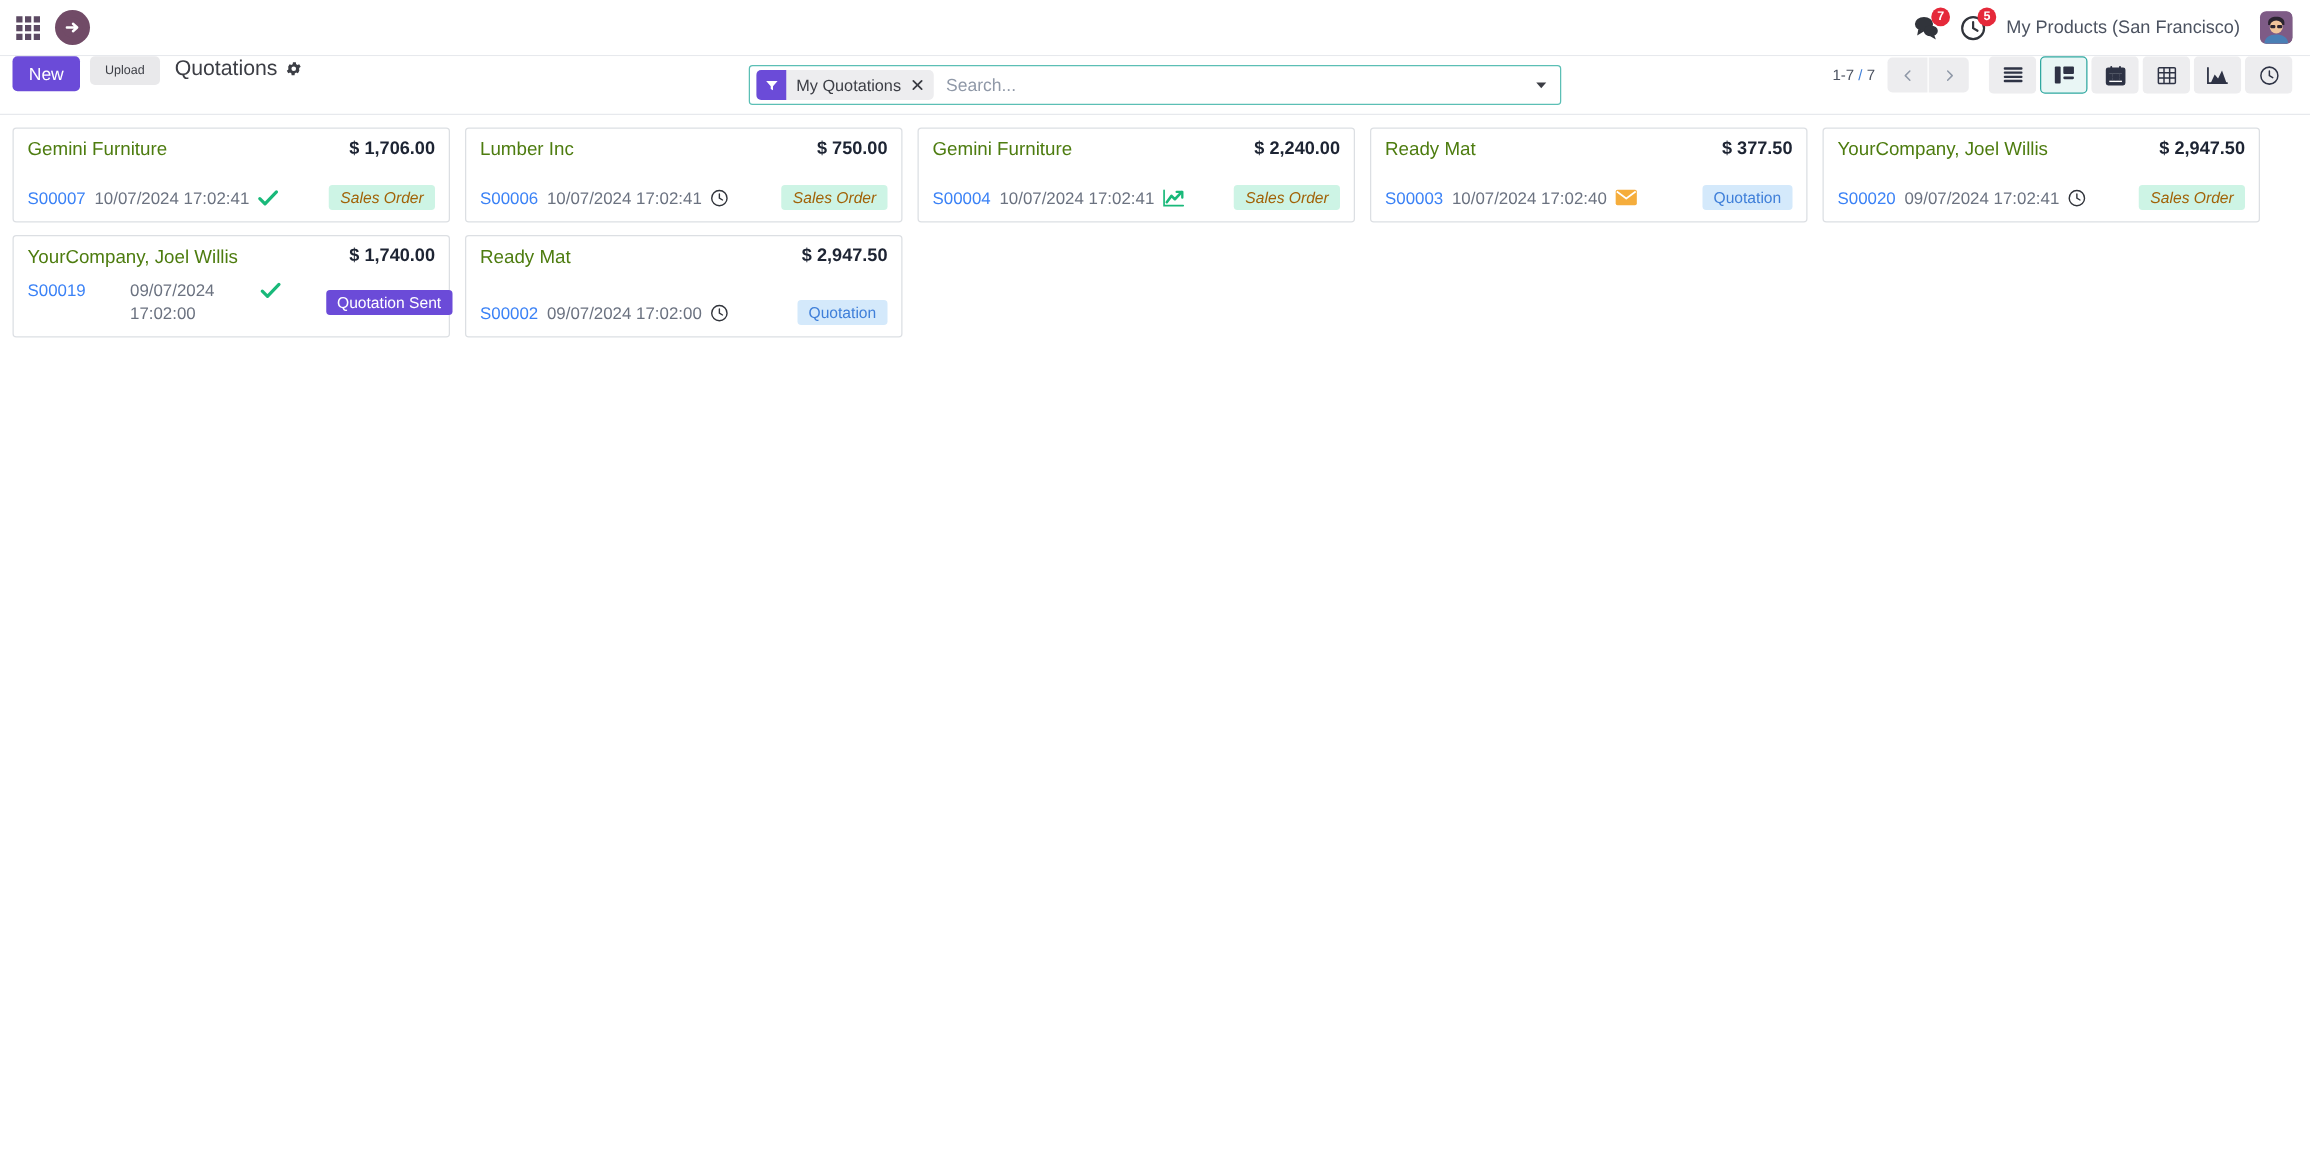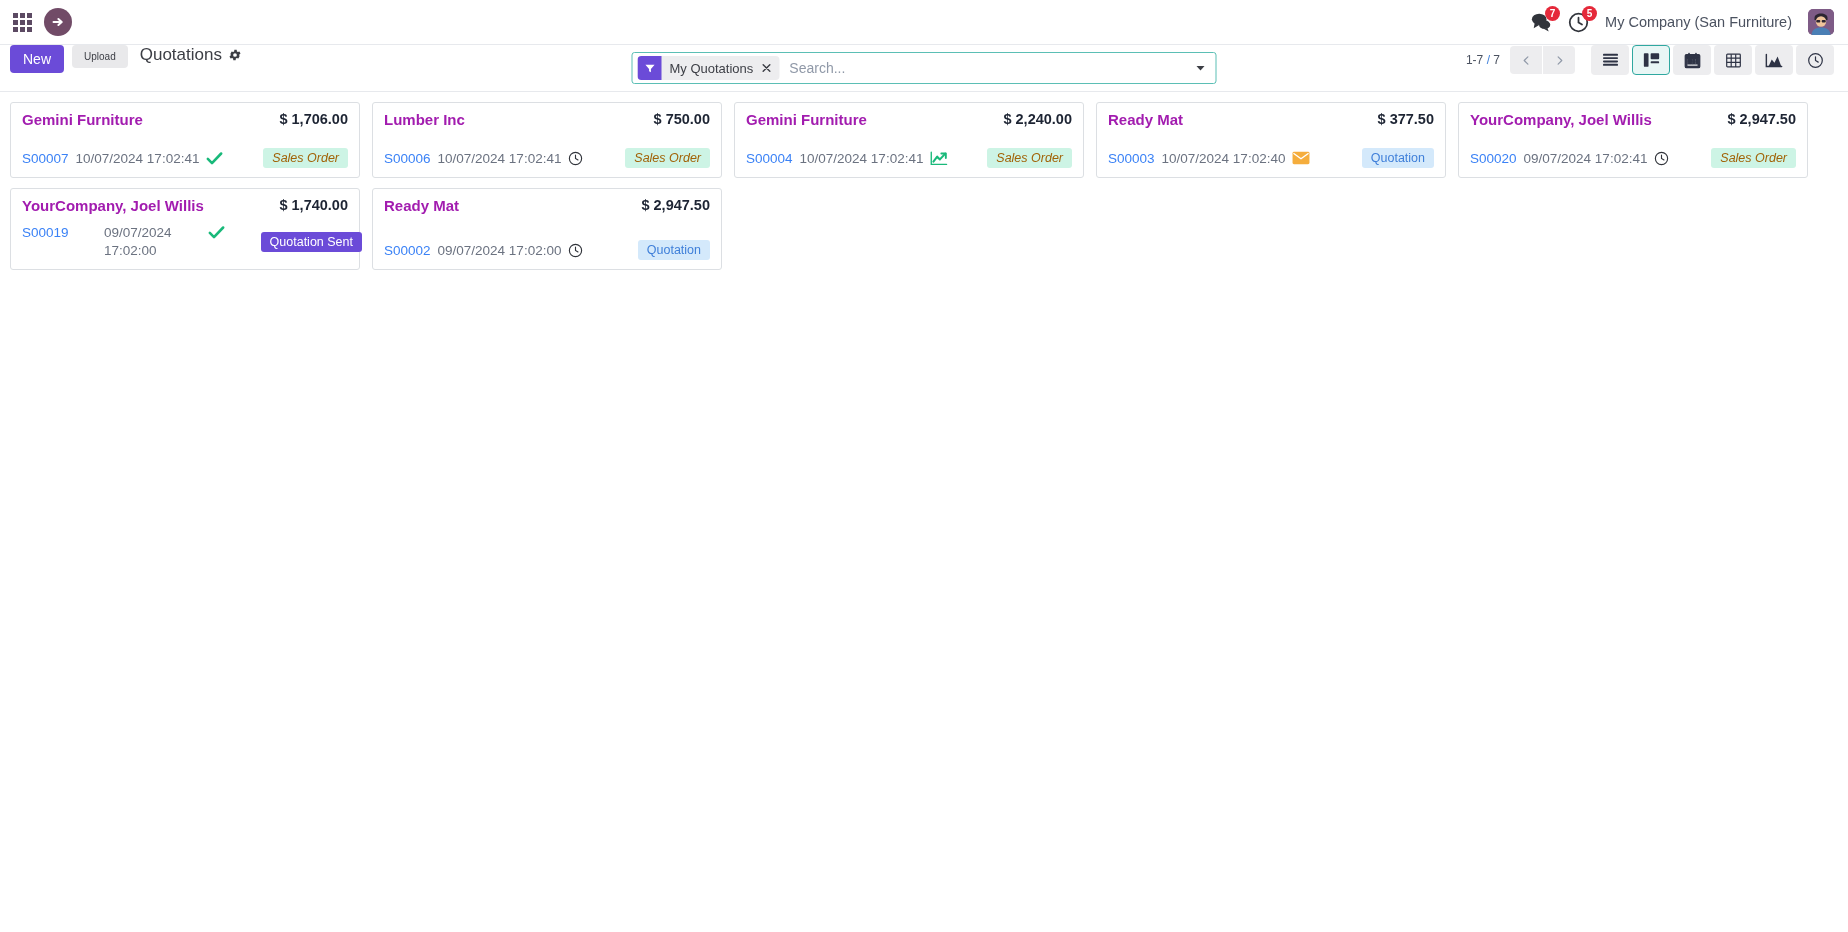--- a/index.html
+++ b/index.html
@@ -127,21 +127,21 @@
     margin-left: 12px;
     font-size: 17px;
     color: #3c3e45;
     display: flex; align-items: center; gap: 6px;
     white-space: nowrap;
   }
   .gear-btn { cursor: pointer; display: flex; align-items: center; }
 
   
   .searchview {
-    width: 585px;
+    width: 650px;
     margin: 0 auto;
     height: 32px;
     border: 1px solid #5bbfb5;
     border-radius: 3px;
     display: flex;
     align-items: center;
     background: #fff;
     position: absolute;
     left: 50%; transform: translateX(-50%);
     top: 7px;
@@ -246,22 +246,22 @@
   }
   .k-top {
     display: flex;
     align-items: flex-start;
     justify-content: space-between;
     gap: 8px;
     margin-bottom: 8px;
   }
   .k-partner {
     font-size: 15px;
-    font-weight: bold;
-    color: #a21caf;
+    font-weight: normal;
+    color: #4d7c0f;
     line-height: 1.25;
   }
   .k-amount {
     font-size: 14.5px;
     font-weight: bold;
     color: #1d2433;
     white-space: nowrap;
   }
   .k-bottom {
     display: flex;
@@ -339,21 +339,21 @@
     </div>
 
     <div class="sysicon">
       <svg width="21" height="21" viewBox="0 0 24 24" fill="none">
         <circle cx="12" cy="12" r="10" stroke="#31343b" stroke-width="2"></circle>
         <path d="M12 6.5V12l4 2.4" stroke="#31343b" stroke-width="2" stroke-linecap="round"></path>
       </svg>
       <span class="badge-count">5</span>
     </div>
 
-    <div class="company-name">My Company (San Furniture)</div>
+    <div class="company-name">My Products (San Francisco)</div>
 
     <div class="avatar">
       <svg width="26" height="26" viewBox="0 0 26 26">
         <rect width="26" height="26" rx="5" fill="#7e5b86"></rect>
         <path d="M6.5 9c0-3 3-4.6 6.5-4.6S19.5 6 19.5 9v2H6.5z" fill="#2b2430"></path>
         <circle cx="13" cy="12.5" r="5.2" fill="#f0c49b"></circle>
         <rect x="8.2" y="11" width="4.1" height="2.6" rx="1" fill="#2b2430"></rect>
         <rect x="13.7" y="11" width="4.1" height="2.6" rx="1" fill="#2b2430"></rect>
         <path d="M3.5 26c0-5 4.3-7.4 9.5-7.4S22.5 21 22.5 26z" fill="#4a7fb5"></path>
       </svg>

